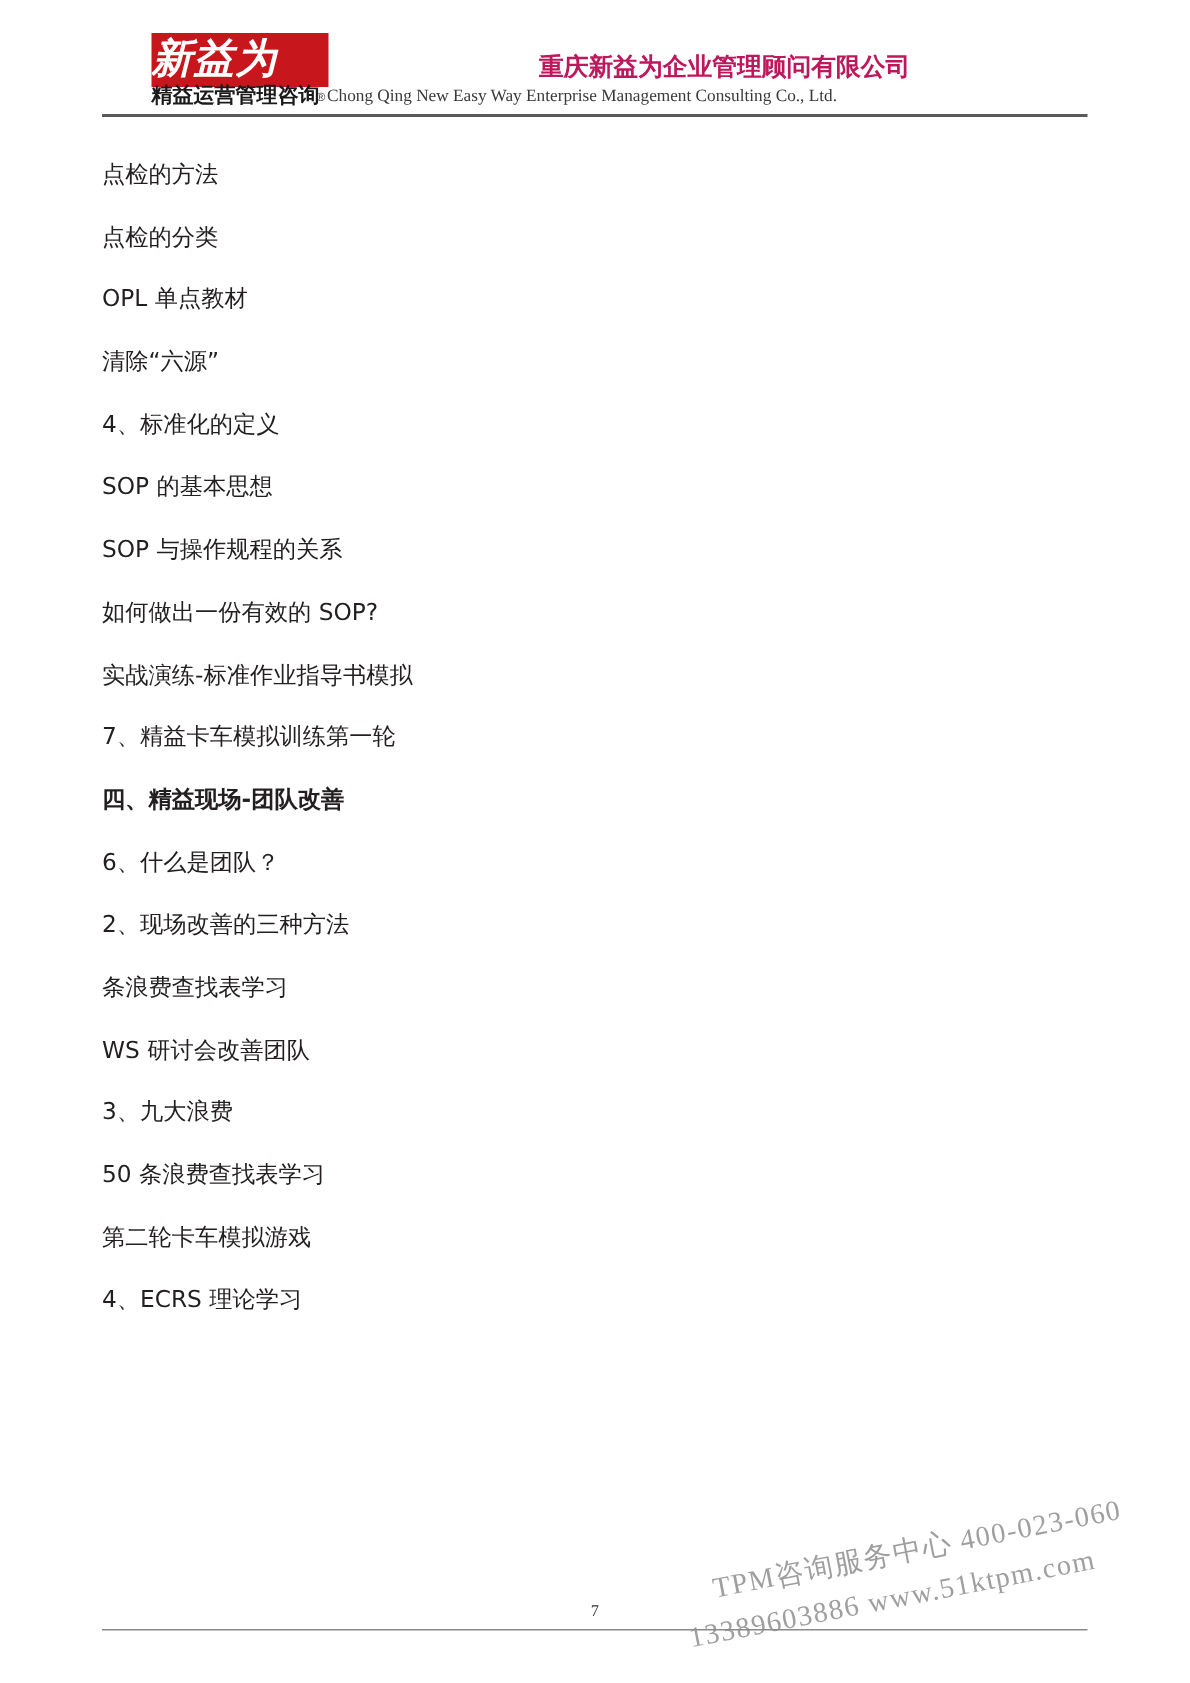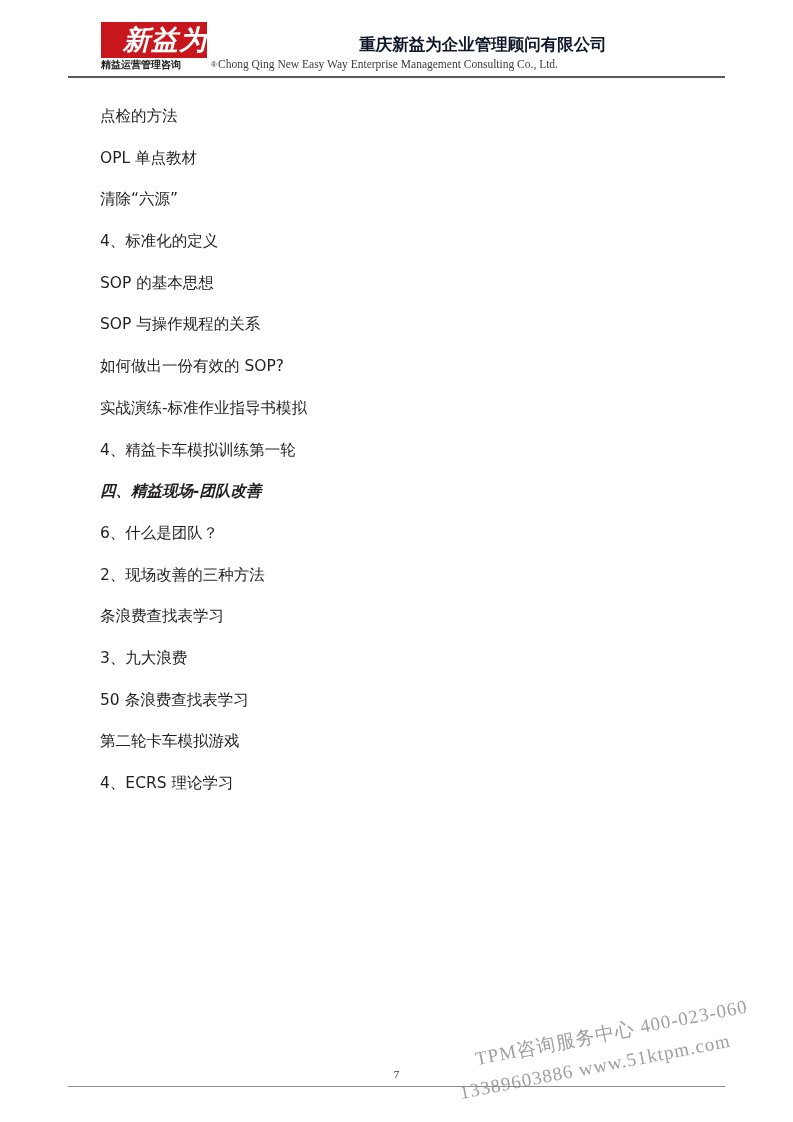--- a/index.html
+++ b/index.html
@@ -31,63 +31,63 @@
     position: absolute;
     left: 33px;
     top: 0px;
     width: 118px;
     height: 52px;
   }
   .logo-red {
     position: absolute;
     left: 0;
     top: 0;
-    width: 106px;
+    width: 118px;
     height: 36px;
     background: #c8161d;
     color: #ffffff;
     font-family: "DejaVu Sans", sans-serif;
     font-weight: bold;
     font-size: 27px;
     letter-spacing: 1px;
-    text-align: right;
+    text-align: left;
     line-height: 36px;
     font-style: italic;
     overflow: hidden;
   }
   .logo-sub {
     position: absolute;
     left: 0;
     top: 36px;
     width: 112px;
     height: 14px;
     color: #1a1a1a;
     font-family: Liberation Serif, serif;
-    font-size: 10px;
+    font-size: 14px;
     font-weight: bold;
     line-height: 14px;
     white-space: nowrap;
   }
   .logo-reg {
     position: absolute;
     left: 110px;
     top: 38px;
     font-size: 8px;
     color: #333;
   }
   .header-cn {
     position: absolute;
     left: 180px;
     top: 12px;
     width: 470px;
     text-align: center;
     font-family: "DejaVu Sans", sans-serif;
     font-size: 16.5px;
     font-weight: bold;
-    color: #0f172a;
+    color: #be185d;
     white-space: nowrap;
   }
   .header-en {
     position: absolute;
     left: 150px;
     top: 36px;
     width: 510px;
     font-family: "Liberation Serif", serif;
     font-size: 11.5px;
     color: #3a3a3a;
@@ -109,25 +109,23 @@
     top: 96px;
     width: 660px;
   }
   .line {
     font-family: "DejaVu Sans", sans-serif;
     font-size: 15.5px;
     color: #231f20;
     line-height: 41.7px;
     height: 41.7px;
     white-space: nowrap;
-    margin-left: 32px;
   }
   .line.bold {
     font-weight: bold;
-    font-style: italic;
   }
 
   
   .page-number {
     position: absolute;
     left: 0;
     top: 1068px;
     width: 793px;
     text-align: center;
     font-family: "Liberation Serif", serif;
@@ -177,32 +175,34 @@
       <div class="logo-sub">精益运营管理咨询</div>
       <div class="logo-reg">®</div>
     </div>
     <div class="header-cn">重庆新益为企业管理顾问有限公司</div>
     <div class="header-en">Chong Qing New Easy Way Enterprise Management Consulting Co., Ltd.</div>
   </div>
   <div class="header-rule"></div>
 
   <div class="content">
     <div class="line">点检的方法</div>
+    <div class="line">点检的分类</div>
     <div class="line">OPL 单点教材</div>
     <div class="line">清除“六源”</div>
     <div class="line">4、标准化的定义</div>
     <div class="line">SOP 的基本思想</div>
     <div class="line">SOP 与操作规程的关系</div>
     <div class="line">如何做出一份有效的 SOP?</div>
     <div class="line">实战演练-标准作业指导书模拟</div>
-    <div class="line">4、精益卡车模拟训练第一轮</div>
+    <div class="line">7、精益卡车模拟训练第一轮</div>
     <div class="line bold">四、精益现场-团队改善</div>
     <div class="line">6、什么是团队？</div>
     <div class="line">2、现场改善的三种方法</div>
     <div class="line">条浪费查找表学习</div>
+    <div class="line">WS 研讨会改善团队</div>
     <div class="line">3、九大浪费</div>
     <div class="line">50 条浪费查找表学习</div>
     <div class="line">第二轮卡车模拟游戏</div>
     <div class="line">4、ECRS 理论学习</div>
   </div>
 
   <div class="wm wm1">TPM咨询服务中心 400-023-060</div>
   <div class="wm wm2">13389603886  www.51ktpm.com</div>
 
   <div class="page-number">7</div>

